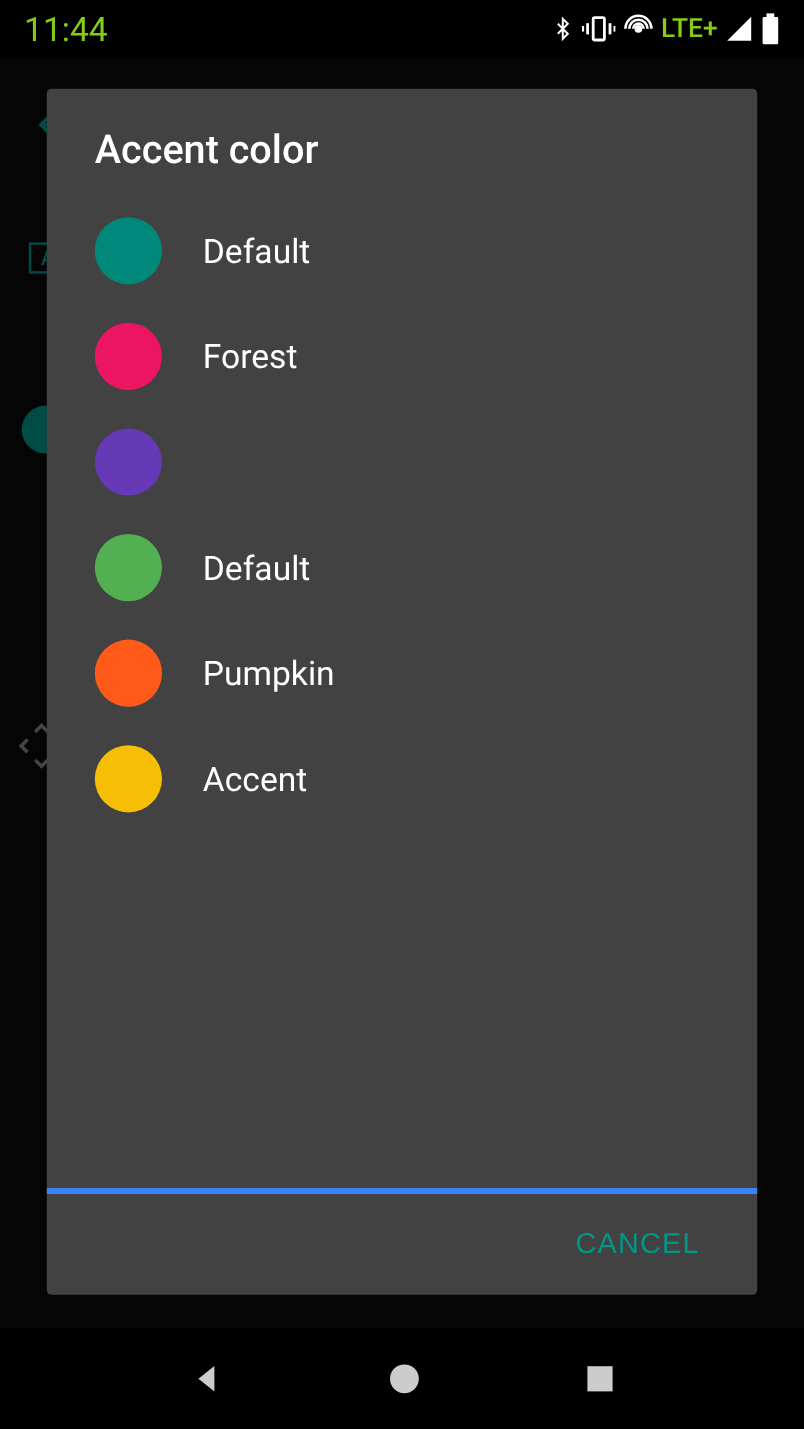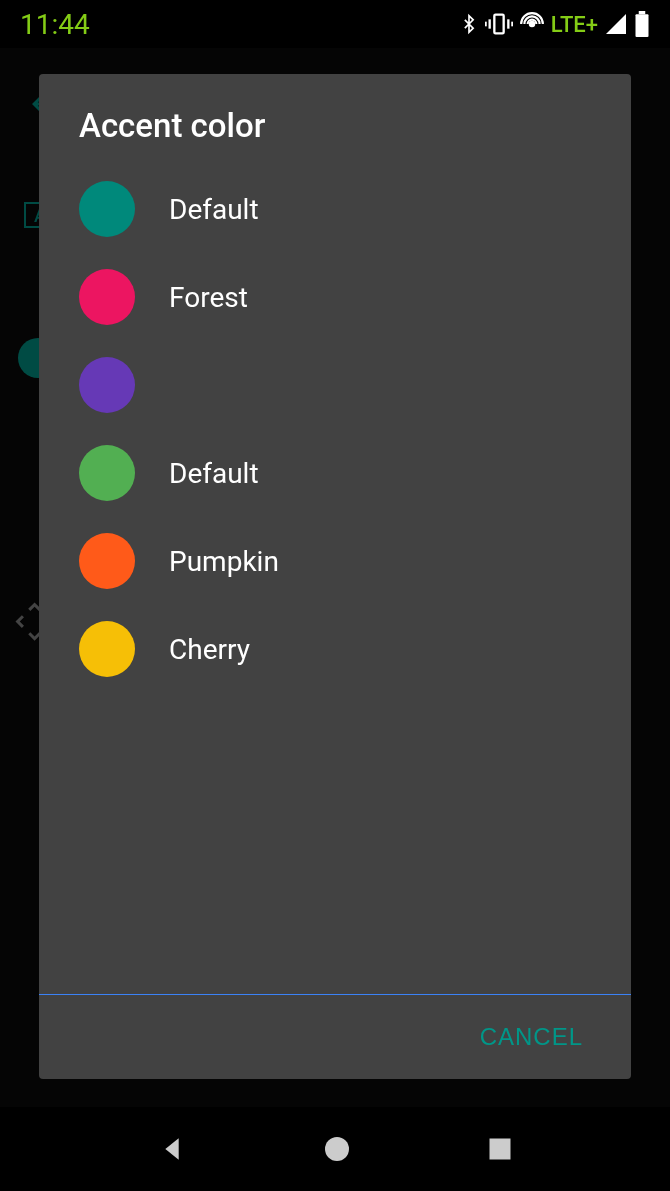--- a/index.html
+++ b/index.html
@@ -132,21 +132,21 @@
       height: 56px;
       border-radius: 50%;
       flex-shrink: 0;
     }
     .color-label {
       color: #ffffff;
       font-size: 28px;
       margin-left: 34px;
     }
     .dialog-footer {
-      border-top: 1px solid #3b82f6;
+      border-top: 5px solid #3b82f6;
       padding: 20px 32px;
       display: flex;
       justify-content: flex-end;
       margin-top: 32px;
     }
     .cancel-button {
       background: none;
       border: none;
       color: #009688;
       font-size: 24px;
@@ -251,21 +251,21 @@
       <div class="color-item">
         <div class="color-swatch" style="background:#52AF52"></div>
         <div class="color-label">Default</div>
       </div>
       <div class="color-item">
         <div class="color-swatch" style="background:#FF5A19"></div>
         <div class="color-label">Pumpkin</div>
       </div>
       <div class="color-item">
         <div class="color-swatch" style="background:#F6BF06"></div>
-        <div class="color-label">Cherry</div>
+        <div class="color-label">Accent</div>
       </div>
     </div>
     <div class="dialog-footer">
       <button class="cancel-button">CANCEL</button>
     </div>
   </div>
 </div>
 
 <div class="nav-bar">
   <div class="nav-button">

